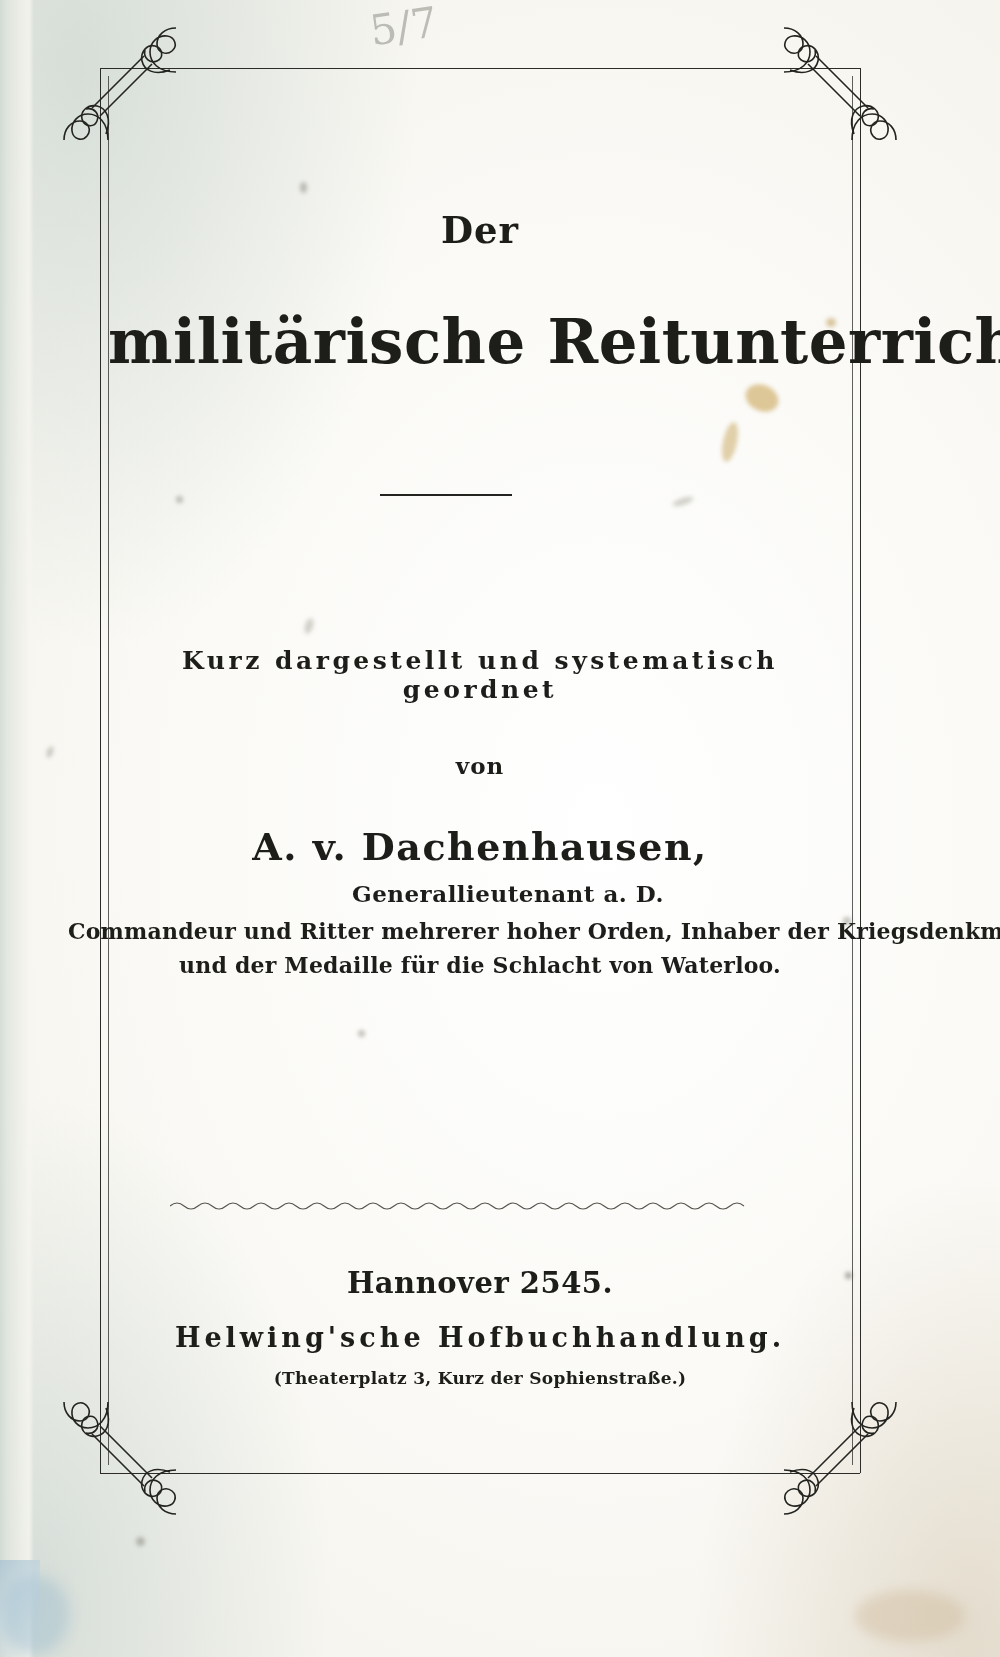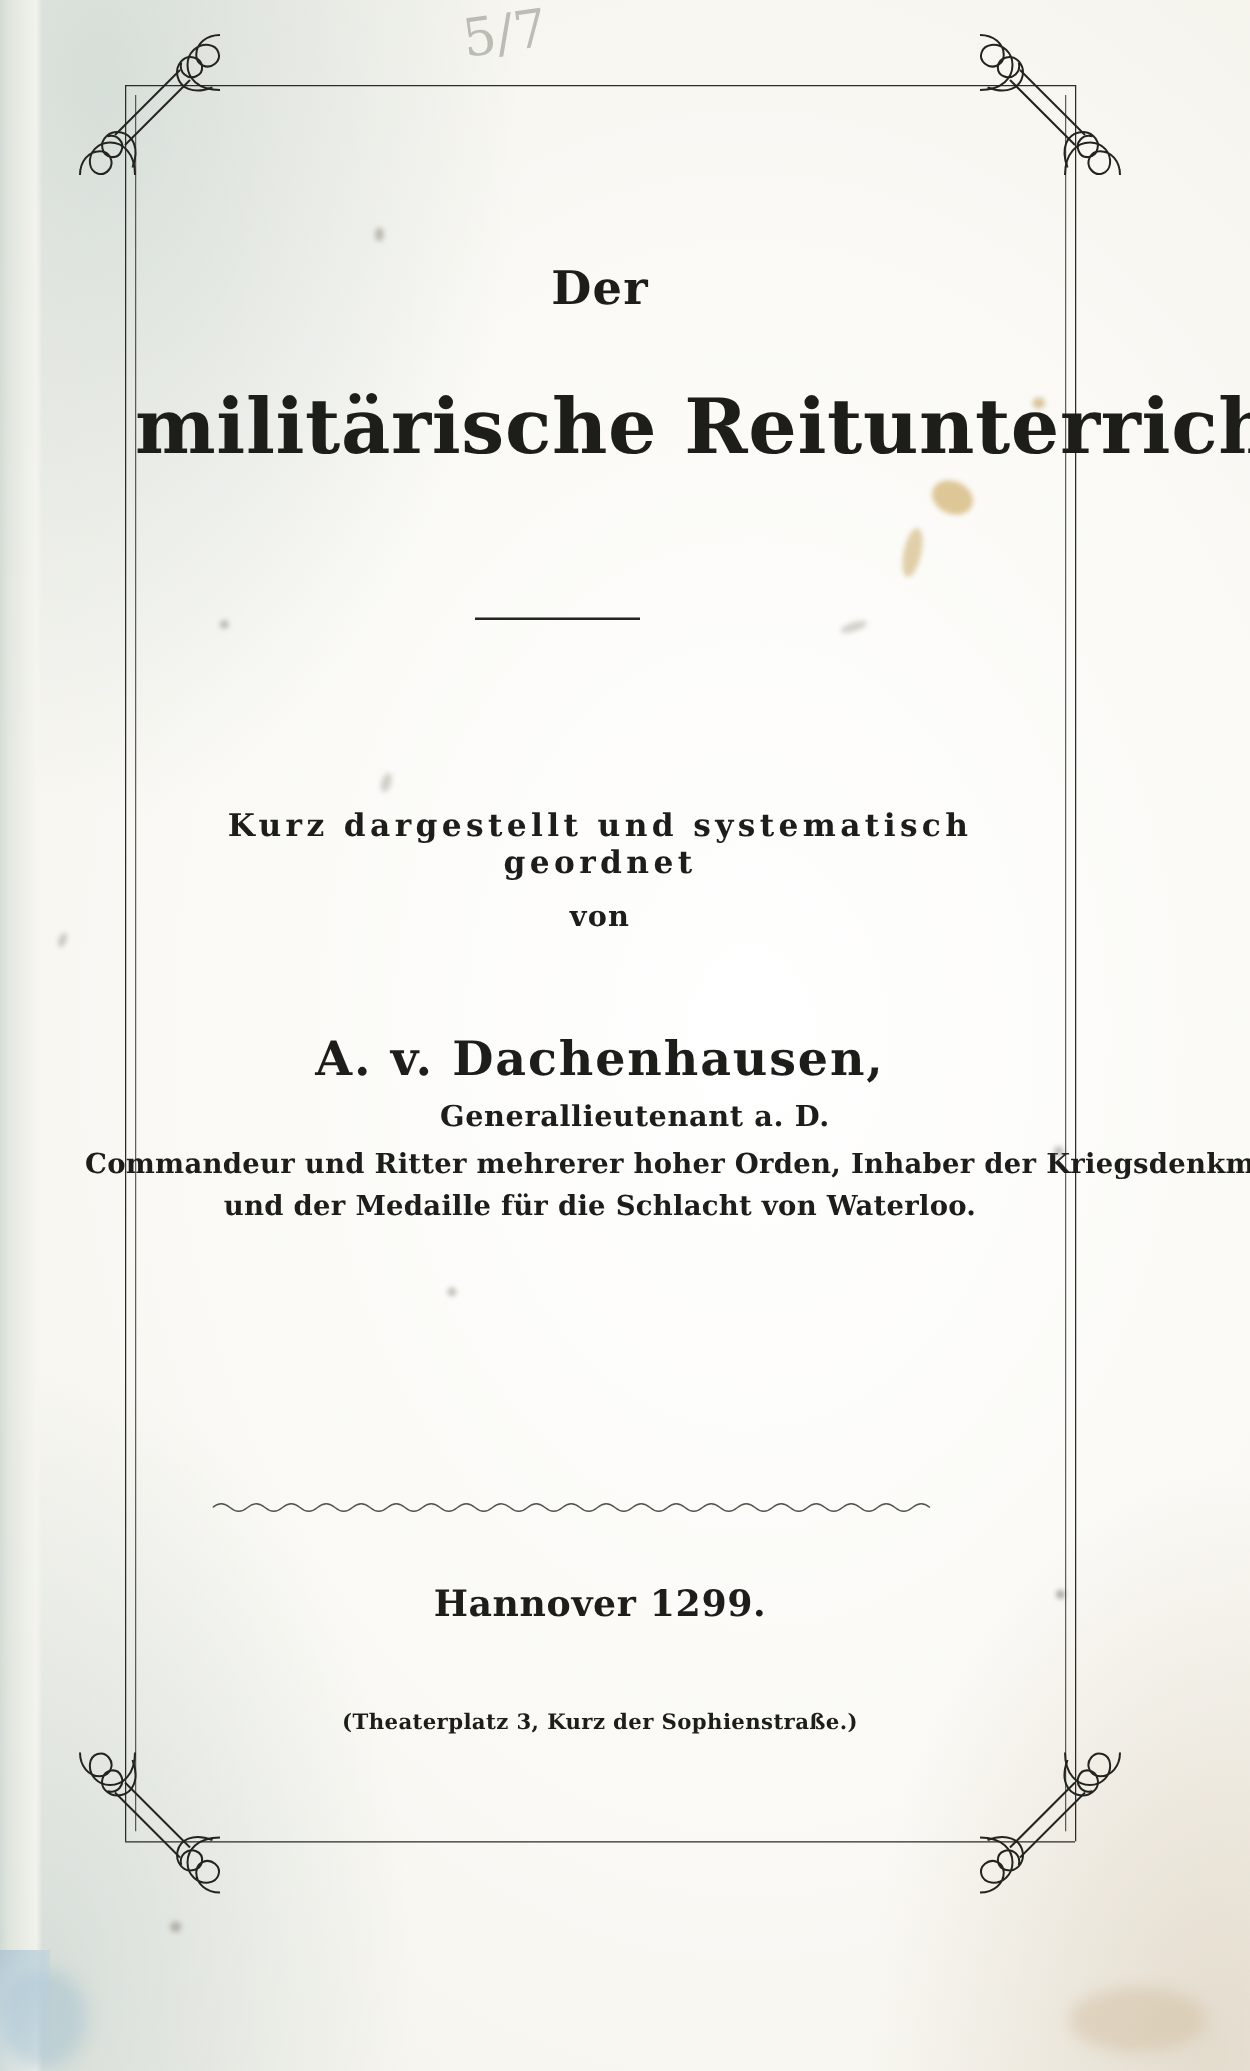--- a/index.html
+++ b/index.html
@@ -116,21 +116,21 @@
   .line-subtitle {
     position: absolute;
     left: 0; top: 578px; width: 744px;
     font-size: 25px;
     letter-spacing: 3.5px;
     font-family: "DejaVu Serif", serif;
   }
 
   .line-von {
     position: absolute;
-    left: 0; top: 652px; width: 744px;
+    left: 0; top: 684px; width: 744px;
     font-size: 23px;
     letter-spacing: 1px;
   }
 
   .line-author {
     position: absolute;
     left: 0; top: 756px; width: 744px;
     font-size: 38px;
     font-weight: 700;
     letter-spacing: 1.5px;
@@ -298,22 +298,23 @@
     <div class="line-honors1 fraktur">Commandeur und Ritter mehrerer hoher Orden, Inhaber der Kriegsdenkmünze für 1813</div>
 
     <div class="line-honors2 fraktur">und der Medaille für die Schlacht von Waterloo.</div>
 
     <div class="wave">
       <svg viewBox="0 0 580 14" fill="none" stroke="#3a382f" stroke-width="1.1">
         <path d="M0 8 Q 7 2 14 8 T 28 8 T 42 8 T 56 8 T 70 8 T 84 8 T 98 8 T 112 8 T 126 8 T 140 8 T 154 8 T 168 8 T 182 8 T 196 8 T 210 8 T 224 8 T 238 8 T 252 8 T 266 8 T 280 8 T 294 8 T 308 8 T 322 8 T 336 8 T 350 8 T 364 8 T 378 8 T 392 8 T 406 8 T 420 8 T 434 8 T 448 8 T 462 8 T 476 8 T 490 8 T 504 8 T 518 8 T 532 8 T 546 8 T 560 8 T 574 8"></path>
       </svg>
     </div>
 
-    <div class="line-place fraktur">Hannover 1299.</div>
-
+    <div class="line-place fraktur">Hannover 2545.</div>
+
+    <div class="line-publisher fraktur">Helwing'sche Hofbuchhandlung.</div>
 
     <div class="line-address fraktur">(Theaterplatz 3, Kurz der Sophienstraße.)</div>
   </div>
 
   <div class="mark stain s1"></div>
   <div class="mark stain s2"></div>
   <div class="mark stain s3"></div>
   <div class="mark stain s4"></div>
   <div class="mark stain s5"></div>
   <div class="mark stain s6"></div>

